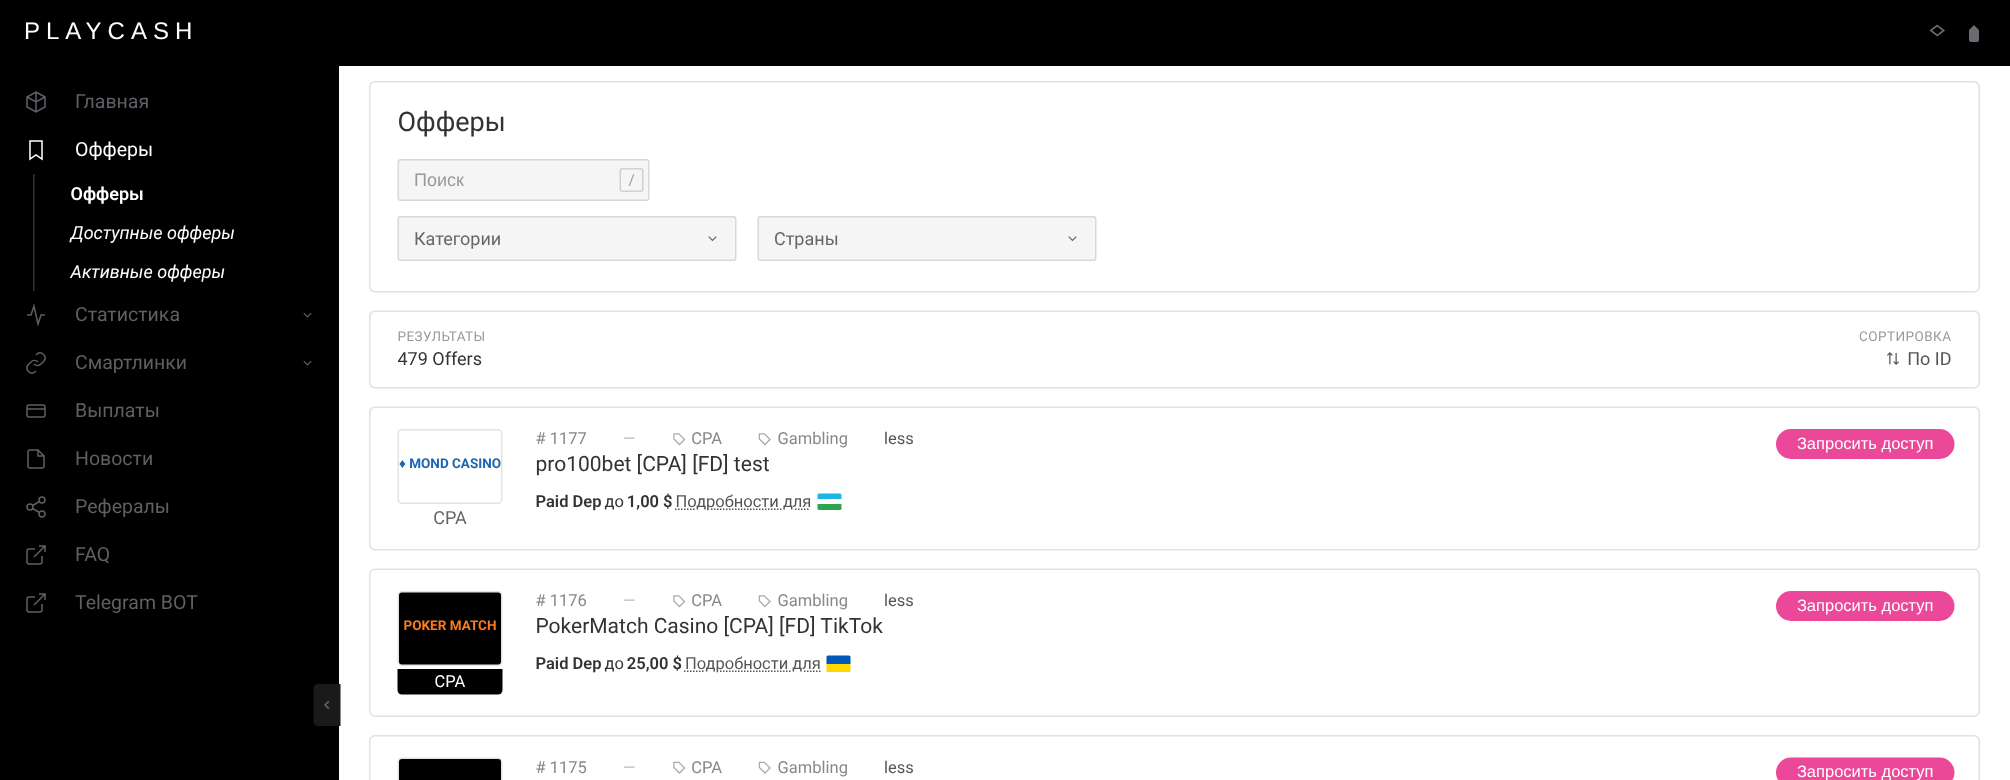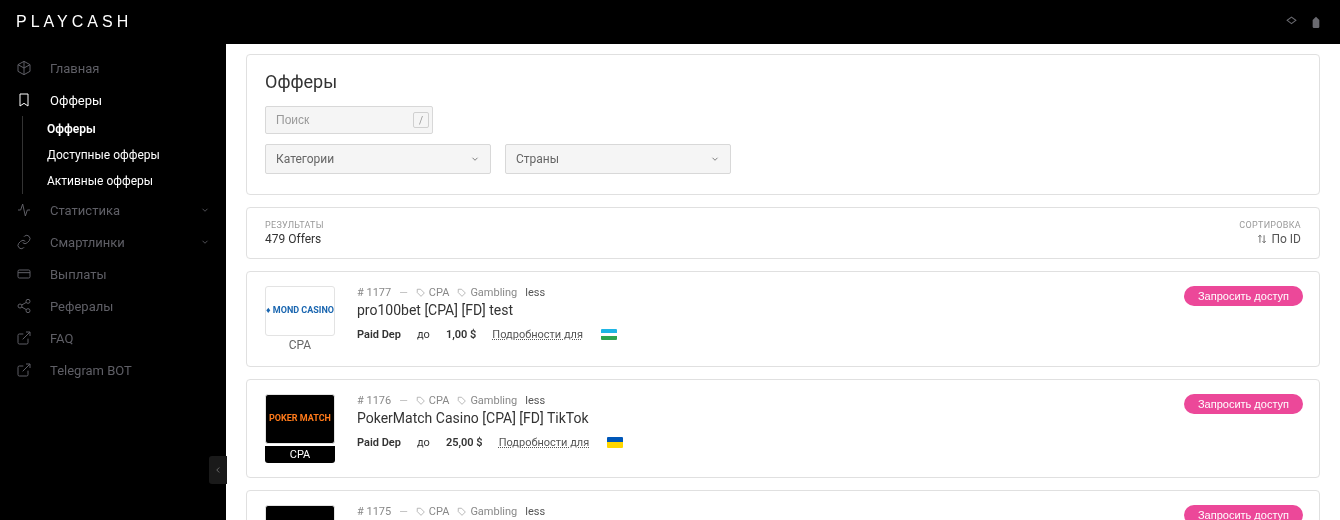--- a/index.html
+++ b/index.html
@@ -13,21 +13,21 @@
 .layout { display: flex; height: calc(100vh - 40px); }
 
 .sidebar { width: 226px; background: #000; display: flex; flex-direction: column; position: relative; padding-top: 8px; }
 .nav-item { display: flex; align-items: center; padding: 8px 16px; color: #5f5f66; cursor: pointer; gap: 18px; font-size: 13px; }
 .nav-item.active { color: #fff; }
 .nav-icon { width: 16px; height: 16px; display: flex; align-items: center; justify-content: center; flex-shrink: 0; }
 .nav-chevron { margin-left: auto; font-size: 11px; }
 .subnav { border-left: 1px solid #333; margin-left: 22px; padding-left: 0; }
 .subnav-item { padding: 6px 10px 6px 24px; color: #fff; font-size: 12px; cursor: pointer; }
 .subnav-item.first { font-weight: 600; }
-.subnav-item.dim { color: #fff; font-weight: 400; }
+.subnav-item.dim { color: #fff; font-weight: 400; font-style: italic; }
 
 .collapse-btn { position: absolute; right: -1px; bottom: 40px; width: 18px; height: 28px; background: #1a1a1a; display: flex; align-items: center; justify-content: center; color: #777; cursor: pointer; border-radius: 3px 0 0 3px; }
 
 .main { flex: 1; background: #fff; overflow-y: auto; padding: 10px 20px 20px 20px; }
 
 .panel { background: #fff; border: 1px solid #e0e0e0; border-radius: 4px; margin-bottom: 12px; }
 .filter-panel { padding: 16px 18px 20px; }
 .page-title { font-size: 18px; color: #333; font-weight: 400; margin-bottom: 14px; }
 
 .search-wrap { position: relative; width: 168px; margin-bottom: 10px; }
@@ -46,27 +46,27 @@
 
 .offer-card { padding: 14px 16px; display: flex; gap: 20px; align-items: flex-start; }
 .offer-logo { width: 74px; display: flex; flex-direction: column; align-items: center; gap: 2px; }
 .logo-box { width: 70px; height: 50px; border: 1px solid #e3e3e3; border-radius: 3px; display: flex; align-items: center; justify-content: center; font-size: 9px; font-weight: bold; text-align: center; line-height: 1.1; }
 .logo-box.mond { color: #1a66b0; background: #fff; }
 .logo-box.poker { background: #000; color: #ff7a1a; }
 .logo-cap { font-size: 12px; color: #666; }
 .logo-cap.dark { background: #000; color: #fff; width: 70px; text-align: center; padding: 2px 0; font-size: 11px; border-radius: 0 0 3px 3px; }
 
 .offer-body { flex: 1; }
-.meta-row { display: flex; align-items: center; gap: 8px; font-size: 11px; color: #999; margin-bottom: 3px; }
+.meta-row { display: flex; align-items: center; gap: 24px; font-size: 11px; color: #999; margin-bottom: 3px; }
 .meta-id { color: #888; }
 .dash { color: #bbb; }
 .tagchip { display: flex; align-items: center; gap: 3px; color: #888; }
 .less-link { color: #555; font-size: 11px; }
 .offer-title { font-size: 14px; color: #333; margin-bottom: 10px; }
-.dep-row { font-size: 11px; color: #333; display: flex; align-items: center; gap: 16px; }
+.dep-row { font-size: 11px; color: #333; display: flex; align-items: center; gap: 2px; }
 .dep-row b { font-weight: 600; }
 .details-link { text-decoration: underline dotted; color: #555; cursor: pointer; }
 .flag { width: 16px; height: 11px; display: inline-block; border-radius: 1px; margin-left: 2px; }
 .flag-uz { background: linear-gradient(to bottom, #1eb5e4 33%, #fff 33%, #fff 66%, #2ea44f 66%); }
 .flag-ua { background: linear-gradient(to bottom, #0057b8 50%, #ffd700 50%); }
 
 .offer-action { flex-shrink: 0; }
 .req-btn { background: #ec4899; color: #fff; border: none; border-radius: 12px; padding: 4px 14px; font-size: 11px; cursor: pointer; }
 
 svg { display: block; }
@@ -148,20 +148,28 @@
     <div class="nav-item">
       <span class="nav-icon">
         <svg width="16" height="16" viewBox="0 0 24 24" fill="none" stroke="currentColor" stroke-width="1.5">
             <rect x="3" y="6" width="18" height="12" rx="2"></rect>
             <path d="M3 10h18"></path>
           </svg>
       </span>
       <span>Выплаты</span>
     </div>
 
+    <div class="nav-item">
+      <span class="nav-icon">
+        <svg width="16" height="16" viewBox="0 0 24 24" fill="none" stroke="currentColor" stroke-width="1.5">
+            <path d="M14 3H6a2 2 0 00-2 2v14a2 2 0 002 2h12a2 2 0 002-2V9l-6-6z M14 3v6h6"></path>
+          </svg>
+      </span>
+      <span>Новости</span>
+    </div>
 
     <div class="nav-item">
       <span class="nav-icon">
         <svg width="16" height="16" viewBox="0 0 24 24" fill="none" stroke="currentColor" stroke-width="1.5">
             <circle cx="18" cy="5" r="3"></circle>
             <circle cx="6" cy="12" r="3"></circle>
             <circle cx="18" cy="19" r="3"></circle>
             <path d="M8.5 10.5l7-4M8.5 13.5l7 4"></path>
           </svg>
       </span>

